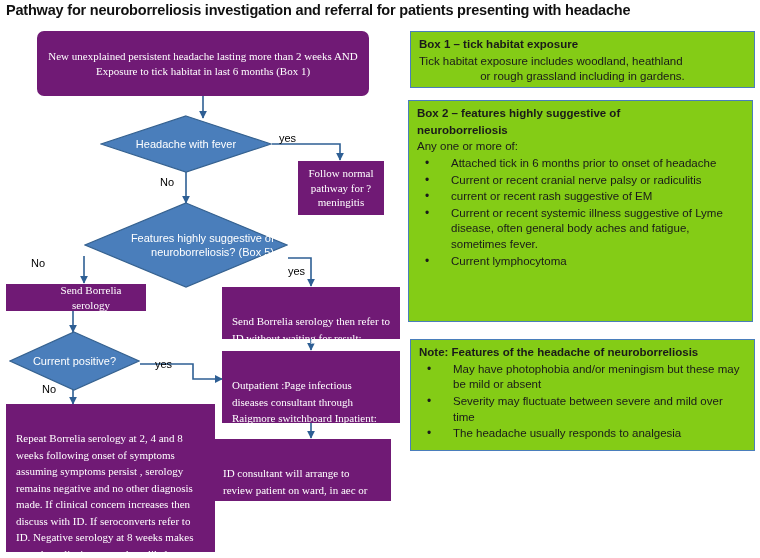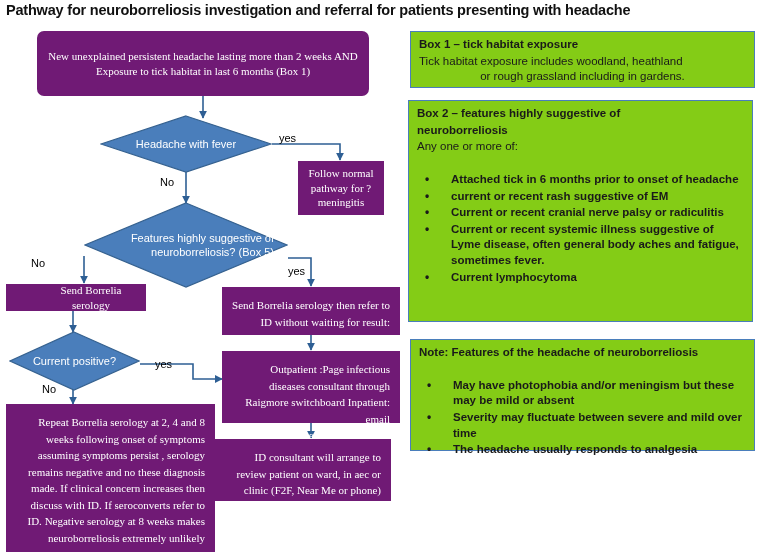--- a/index.html
+++ b/index.html
@@ -50,25 +50,25 @@
     font-size: 11px;
     line-height: 1.32;
     display: flex;
     align-items: center;
     justify-content: center;
     text-align: center;
     padding: 3px 5px;
     font-family: Liberation Serif, serif;
   }
   .node.left-align {
-    text-align: right;
+    text-align: left;
     justify-content: flex-start;
     align-items: flex-start;
     line-height: 1.5;
-    padding: 7px 7px;
+    padding: 23px 7px;
   }
   .node.rounded {
     border-radius: 7px;
   }
 
   
   .diamond {
     position: absolute;
   }
   .diamond .shape {
@@ -119,24 +119,23 @@
     font-size: 11.5px;
     margin-bottom: 1px;
   }
   .infobox .ib-line {
     display: block;
   }
   .infobox .ib-center {
     text-align: center;
   }
   .infobox ul {
-    margin: 17px 0 0 0;
+    margin: 1px 0 0 0;
     padding: 0 0 0 4px;
     list-style: none;
-    font-weight: bold;
   }
   .infobox li {
     position: relative;
     padding-left: 30px;
     margin-bottom: 1px;
   }
   .infobox li::before {
     content: "\2022";
     position: absolute;
     left: 4px;
@@ -249,21 +248,21 @@
   </div>
 
   <div class="edge-label" style="left:155px; top:358px;">yes</div>
   <div class="edge-label" style="left:42px; top:383px;">No</div>
 
   <div class="node left-align" style="left:6px; top:404px; width:209px; height:148px;">
     <div>
       <span class="ib-line">Repeat  Borrelia serology at 2, 4 and 8</span>
       <span class="ib-line">weeks following onset of symptoms</span>
       <span class="ib-line">assuming symptoms persist , serology</span>
-      <span class="ib-line">remains negative and no these</span>
+      <span class="ib-line">remains negative and no other</span>
       <span class="ib-line">diagnosis made.</span>
       <span class="ib-line">If clinical concern increases then discuss</span>
       <span class="ib-line">with ID.</span>
       <span class="ib-line">If seroconverts refer to ID.</span>
       <span class="ib-line">Negative serology at 8 weeks makes</span>
       <span class="ib-line">neuroborreliosis extremely unlikely</span>
       
     </div>
   </div>
 
@@ -298,22 +297,22 @@
     <span class="ib-line">Tick habitat exposure includes woodland, heathland</span>
     <span class="ib-line ib-center">or rough grassland including in gardens.</span>
   </div>
 
   <div class="infobox" style="left:408px; top:100px; width:345px; height:222px;">
     <div class="ib-title">Box 2 – features highly suggestive of</div>
     <div class="ib-title">neuroborreliosis</div>
     <span class="ib-line">Any one or more of:</span>
     <ul>
       <li>Attached tick in 6 months prior to onset of headache</li>
+      <li>Current or recent cranial nerve palsy or radiculitis</li>
       <li>current or recent rash suggestive of EM</li>
-      <li>Current or recent cranial nerve palsy or radiculitis</li>
       <li>Current or recent systemic illness suggestive of Lyme disease, often general body aches and fatigue, sometimes fever.</li>
       <li>Current lymphocytoma</li>
     </ul>
   </div>
 
   <div class="infobox" style="left:410px; top:339px; width:345px; height:112px;">
     <div class="ib-title">Note: Features of the headache of neuroborreliosis</div>
     <ul>
       <li>May have photophobia and/or meningism but these may be mild or absent</li>
       <li>Severity may fluctuate between severe and mild over time</li>

